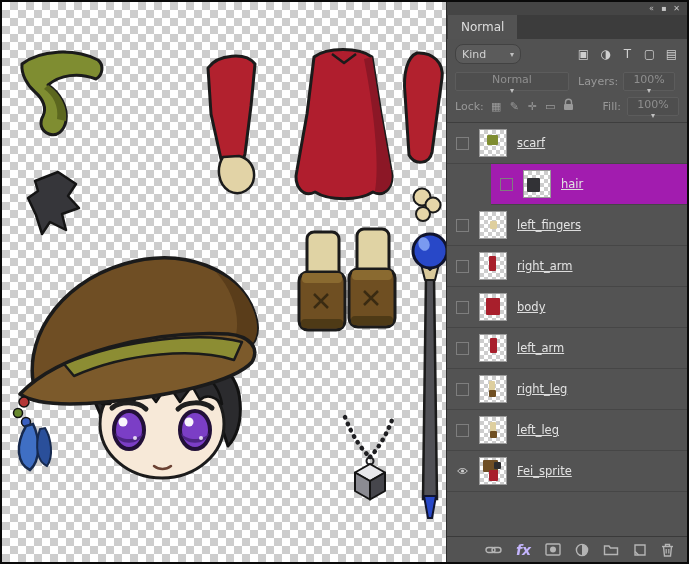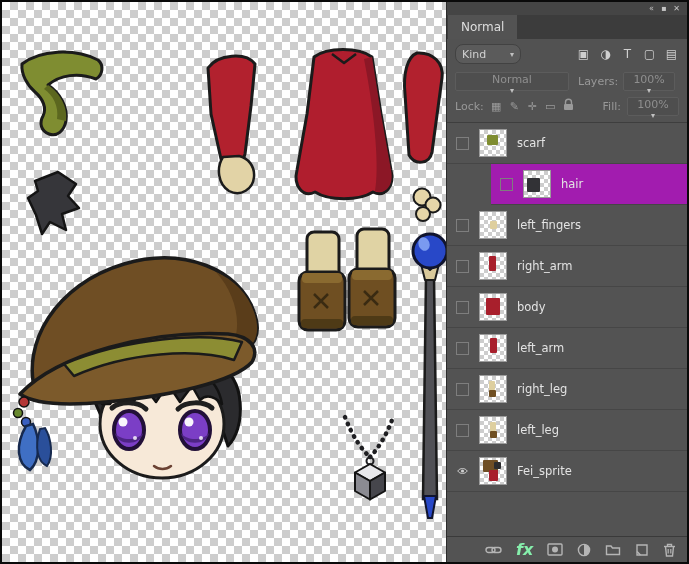--- a/index.html
+++ b/index.html
@@ -48,38 +48,38 @@
   }
   .blend-select { width:114px; }
   .lbl { color:#989898; }
   .value-box { min-width:52px; }
 
   .lock-row { display:flex; align-items:center; height:25px; padding:0 8px; gap:6px; flex:0 0 auto; }
   .lock-icons { display:flex; gap:5px; align-items:center; color:#9a9a9a; font-size:11px; }
   .lock-icons .ficon { width:13px; }
 
   .layer-list { flex:1 1 auto; overflow:hidden; border-top:1px solid #3e3e3e; margin-top:3px; background:#535353; }
-  .layer-row { height:41px; display:flex; align-items:center; border-bottom:1px solid #464646; padding-left:9px; background:#535353; }
+  .layer-row { height:41px; display:flex; align-items:center; border-bottom:1px solid #464646; padding-left:9px; background:#535353;text-decoration:underline; }
   .layer-row.selected { background:#a21caf;margin-left:44px; }
   .vis-well { width:13px; height:13px; border:1px solid #7e7e7e; margin-right:10px; flex:0 0 auto; display:flex; align-items:center; justify-content:center; }
   .vis-well.visible { border-color:transparent; }
   .thumb {
     width:28px; height:28px; border:1px solid #9b9b9b; position:relative; margin-right:10px; flex:0 0 auto;
     background-color:#fff;
     background-image:
       linear-gradient(45deg,#cdcdcd 25%,transparent 25%,transparent 75%,#cdcdcd 75%),
       linear-gradient(45deg,#cdcdcd 25%,transparent 25%,transparent 75%,#cdcdcd 75%);
     background-size:8px 8px; background-position:0 0,4px 4px;
   }
   .mark { position:absolute; border-radius:1px; }
   .layer-name { font-size:11.5px; color:#e3e3e3; }
 
   .bottom-bar { height:26px; flex:0 0 auto; border-top:1px solid #3a3a3a; display:flex; align-items:center; gap:14px; padding-left:38px; background:#535353; }
   .bicon { display:flex; align-items:center; }
-  .fx-label { color:#86efac; font-style:italic; font-weight:bold; font-size:16px; }
+  .fx-label { color:#c4b5fd; font-style:italic; font-weight:bold; font-size:14px; }
 </style>
 </head>
 <body>
 
 <div class="app">
 
   <div class="canvas">
     <svg width="444" height="560" viewBox="0 0 444 560">
 
       <g stroke="#1b1b1b" stroke-width="3" stroke-linejoin="round">

